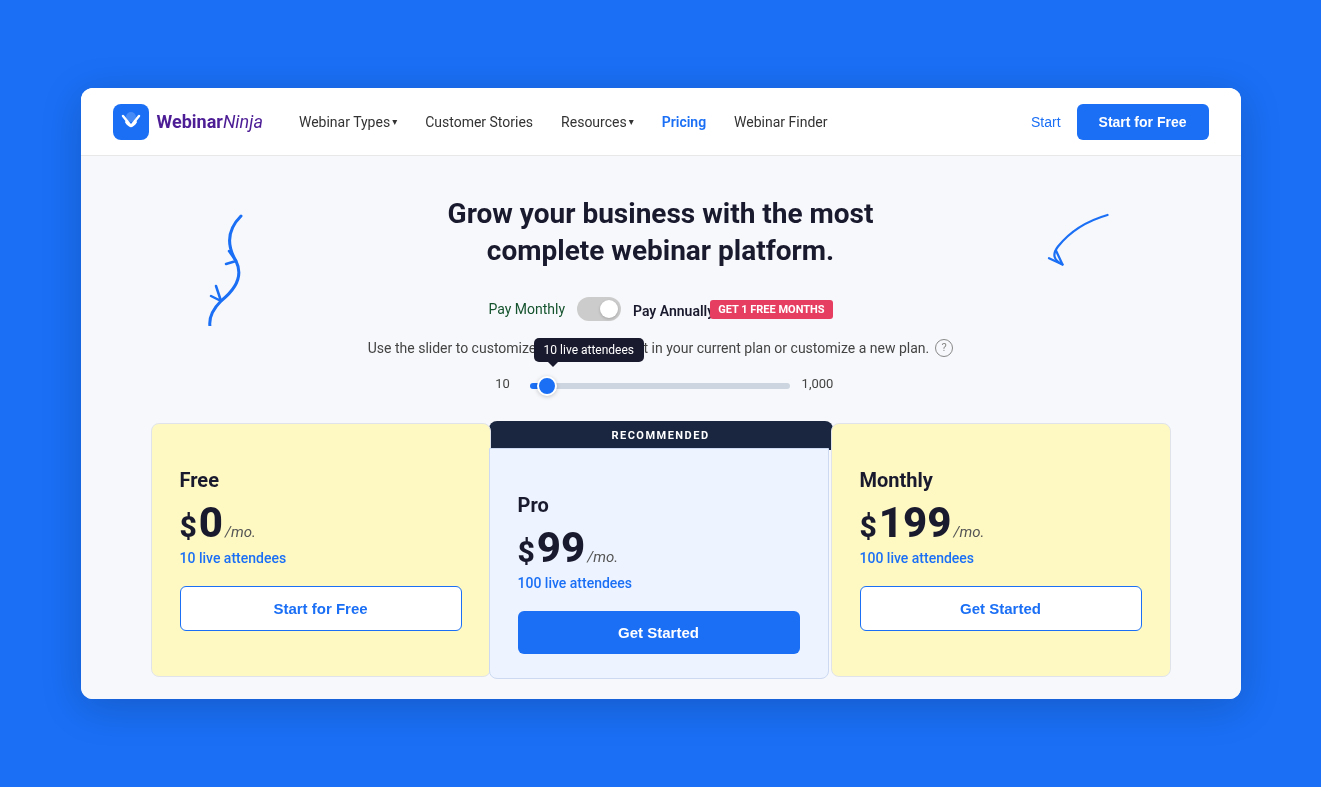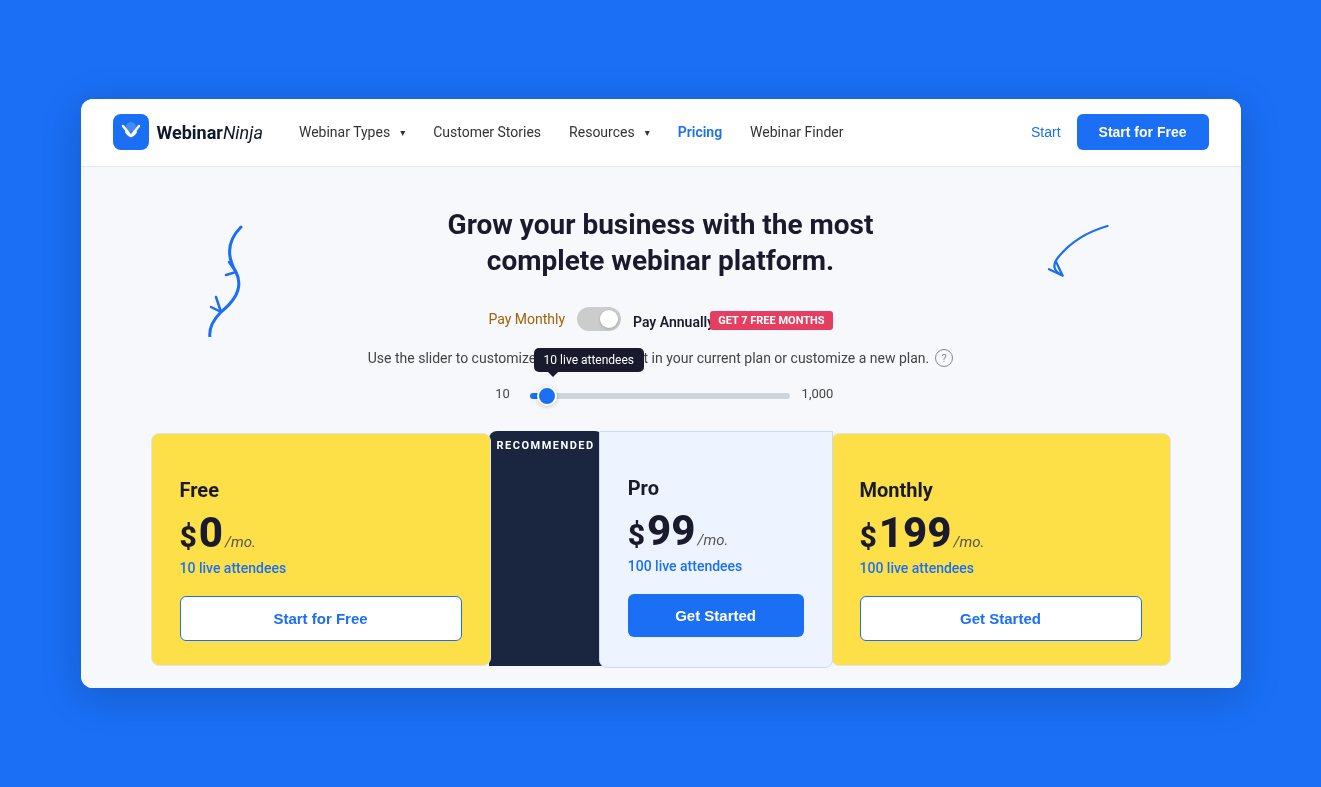--- a/index.html
+++ b/index.html
@@ -35,37 +35,37 @@
       gap: 8px;
       margin-right: 36px;
       text-decoration: none;
     }
     .logo-icon {
       width: 36px;
       height: 36px;
     }
     .logo-text {
       font-size: 18px;
-      color: #0f172a;
+      color: #4c1d95;
     }
     .logo-text span { font-style: italic; }
     .nav-links {
       display: flex;
       align-items: center;
       gap: 28px;
       flex: 1;
     }
     .nav-link {
       font-size: 14px;
       color: #333;
       text-decoration: none;
       cursor: pointer;
       display: flex;
       align-items: center;
-      gap: 8px;
+      gap: 0;
     }
     .nav-link.active { color: #1a6ff5; font-weight: 600; }
     .nav-actions {
       display: flex;
       align-items: center;
       gap: 16px;
     }
     .btn-login {
       font-size: 14px;
       color: #1a6ff5;
@@ -122,21 +122,21 @@
     
     .billing-toggle {
       display: flex;
       align-items: center;
       justify-content: center;
       gap: 12px;
       margin-bottom: 8px;
     }
     .billing-label {
       font-size: 14px;
-      color: #a16207;
+      color: #14532d;
     }
     .billing-label.active { color: #1a1a2e; font-weight: 600; }
     .toggle-switch {
       width: 44px;
       height: 24px;
       background: #ccc;
       border-radius: 12px;
       position: relative;
       cursor: pointer;
     }
@@ -245,21 +245,21 @@
       box-shadow: 0 1px 4px rgba(0,0,0,0.2);
     }
     
     .pricing-cards {
       display: flex;
       gap: 0;
       justify-content: center;
       align-items: stretch;
     }
     .card {
-      background: #fde047;
+      background: #fef9c3;
       border: 1px solid #e0e4ea;
       border-radius: 8px;
       padding: 28px 28px 24px;
       flex: 1;
       max-width: 340px;
       position: relative;
     }
     .card.pro {
       background: #eef4ff;
       border-color: #ccd9f0;
@@ -390,21 +390,21 @@
       </svg>
       <div class="hero-text">
         <h1>Grow your business with the most complete webinar platform.</h1>
         <div class="billing-toggle">
           <span class="billing-label">Pay Monthly</span>
           <div class="toggle-switch">
             <div class="knob"></div>
           </div>
           <div class="annually-group">
             <span class="billing-label active">Pay Annually</span>
-            <span class="badge-free-months">GET 7 FREE MONTHS</span>
+            <span class="badge-free-months">GET 1 FREE MONTHS</span>
           </div>
         </div>
       </div>
 
       <svg class="hero-deco-right" viewBox="0 0 100 80" fill="none" xmlns="http://www.w3.org/2000/svg">
         <path d="M85 10 Q50 20 30 45 Q20 58 35 65" stroke="#1a6ff5" stroke-width="2.5" fill="none" stroke-linecap="round"></path>
         <path d="M20 58 L35 65 L28 50" stroke="#1a6ff5" stroke-width="2.5" fill="none" stroke-linecap="round" stroke-linejoin="round"></path>
       </svg>
     </div>
 
@@ -429,21 +429,21 @@
         <div class="card-name">Free</div>
         <div class="card-price">
           <span class="price-dollar">$</span>
           <span class="price-amount">0</span>
           <span class="price-period">/mo.</span>
         </div>
         <div class="card-attendees">10 live attendees</div>
         <button class="btn-card btn-card-outline">Start for Free</button>
       </div>
 
-      <div style="flex:1; max-width:340px; display:flex; flex-direction:row;">
+      <div style="flex:1; max-width:340px; display:flex; flex-direction:column;">
         <div class="card-recommended-banner">RECOMMENDED</div>
         <div class="card pro" style="flex:1; border-radius: 0 0 8px 8px;">
           <div class="card-name">Pro</div>
           <div class="card-price">
             <span class="price-dollar">$</span>
             <span class="price-amount">99</span>
             <span class="price-period">/mo.</span>
           </div>
           <div class="card-attendees">100 live attendees</div>
           <button class="btn-card btn-card-filled">Get Started</button>

